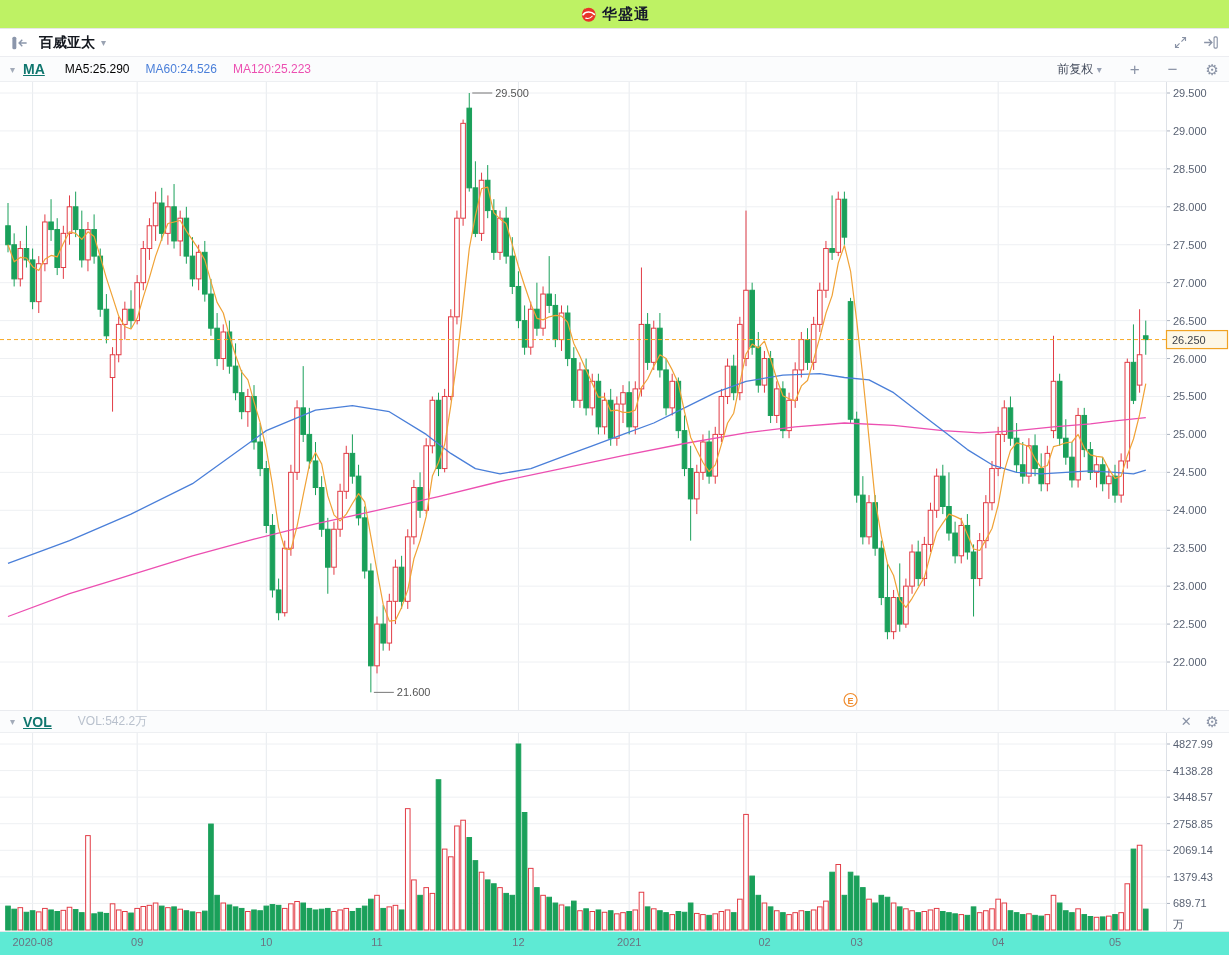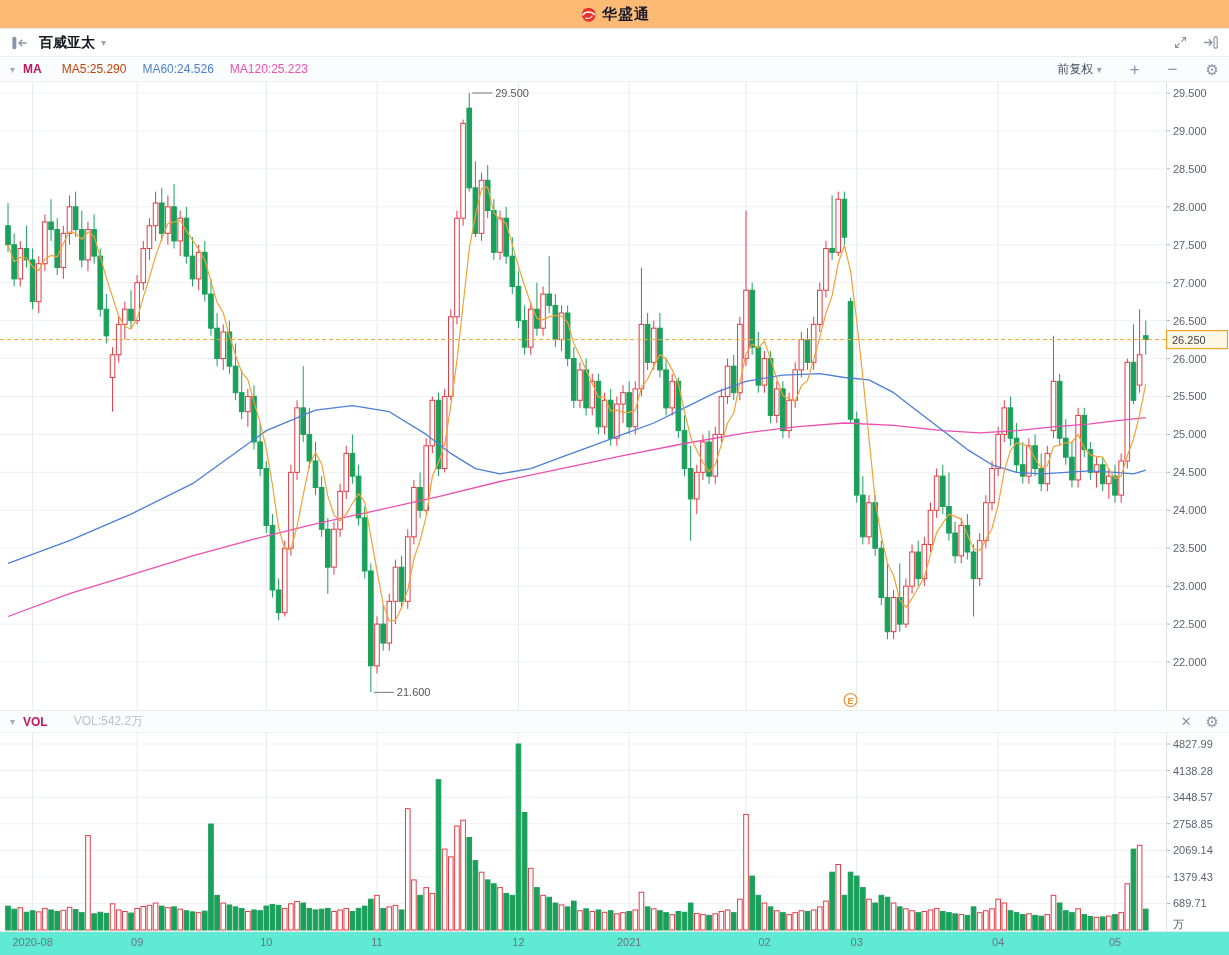--- a/index.html
+++ b/index.html
@@ -1,35 +1,35 @@
 <!DOCTYPE html>
 <html><head>
 <meta charset="utf-8">
 <style>
   * { margin:0; padding:0; box-sizing:border-box; }
   html,body { width:1229px; height:955px; overflow:hidden; background:#fff;
     font-family:"Liberation Sans","DejaVu Sans",sans-serif; }
-  .header { height:29px; background:#fdba74; border-bottom:1px solid #e7e7e9;
+  .header { height:29px; background:#bef264; border-bottom:1px solid #e7e7e9;
     display:flex; align-items:center; justify-content:center; }
   .logo { display:flex; align-items:center; gap:5px; }
   .logo-text { font-size:15px; font-weight:bold; color:#15192a; letter-spacing:1px; }
   .toolbar { height:28px; background:#fff; border-bottom:1px solid #ecedf1;
     display:flex; align-items:center; padding:0 10px; font-size:13px; color:#2e3544; }
   .tb-left { display:flex; align-items:center; gap:0; }
   .stock-name { font-weight:bold; font-size:14px; color:#14181f; margin:0 12px 0 10px; }
   .tabs { display:flex; align-items:center; }
   .tab { margin-right:16px; cursor:pointer; color:#2e3544; }
   .tab.active { color:#f4512e; }
   .tb-caret { color:#9aa3b2; font-size:10px; margin-left:-6px; }
   .tb-right { margin-left:auto; display:flex; align-items:center; gap:14px; }
   .ma-row { height:25px; background:#fbfcfd; border-bottom:1px solid #edeff2;
     display:flex; align-items:center; padding:0 10px; font-size:12px; }
   .caret { color:#a3abb9; font-size:10px; margin-right:8px; }
-  .ind-label { color:#be185d; font-weight:bold; margin-right:20px; font-size:12px; }
-  .ma5 { color:#c2410c; margin-right:16px; }
+  .ind-label { color:#0f766e; font-weight:bold; margin-right:20px; font-size:14px;text-decoration:underline; }
+  .ma5 { color:#000000; margin-right:16px; }
   .ma60 { color:#4a7fd9; margin-right:16px; }
   .ma120 { color:#ec4fb1; }
   .ma-right { margin-left:auto; display:flex; align-items:center; gap:28px; }
   .adjust { color:#434b5c; font-size:12px; }
   .icon-btn { color:#8a93a6; font-size:15px; line-height:1; cursor:pointer; }
   .plusminus { font-size:17px; color:#8a93a6; line-height:1; cursor:pointer; }
   .vol-row { height:23px; background:#fbfcfd; border-top:1px solid #e9ebef;
     border-bottom:1px solid #edeff2; display:flex; align-items:center;
     padding:0 10px; font-size:12px; }
   .vol-value { color:#b9c1cd; margin-left:26px; }

